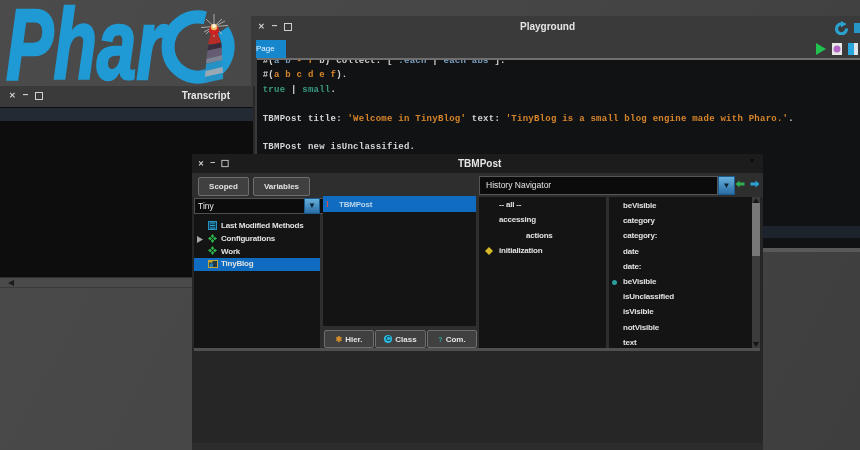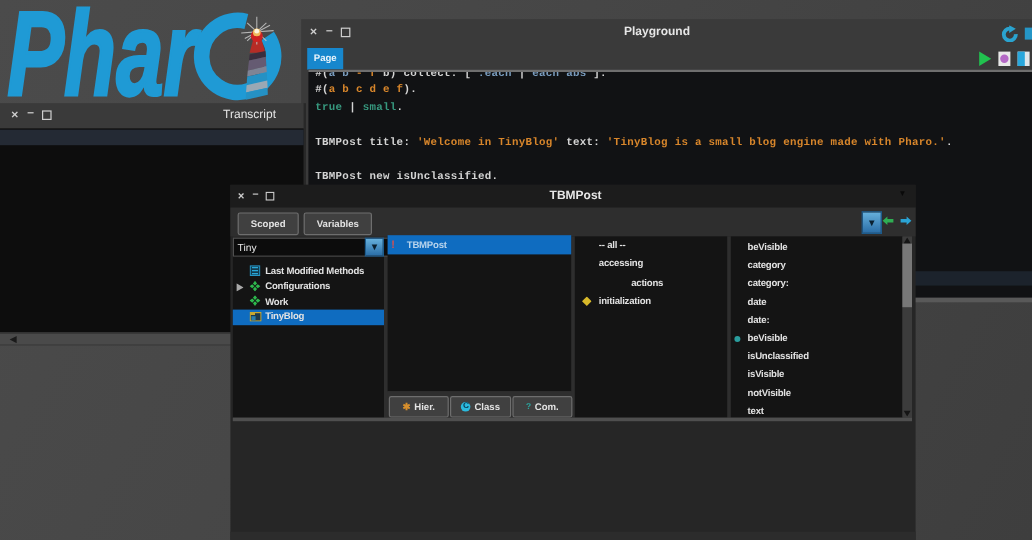--- a/index.html
+++ b/index.html
@@ -59,21 +59,21 @@
       <span class="ws"></span>
 </div>
 <div class="abs ttl" style="left:520px;top:21px;font-size:10px;font-weight:bold">Playground</div>
 
 <svg class="abs" style="left:833px;top:21px" width="27" height="14" viewBox="0 0 27 14">
   <path d="M 8.5 2.8 A 5 5 0 1 0 13.5 7.5" fill="none" stroke="#2aa3cf" stroke-width="3.2"></path>
   <polygon points="8,0 13.5,3 8,6.4" fill="#2aa3cf"></polygon>
   <rect x="21" y="2" width="8" height="10" fill="#2596c6"></rect>
 </svg>
 
-<div class="abs" style="left:256px;top:40px;width:30px;height:18px;background:#1787cd;color:#eaf4fb;font-size:8px;font-weight:bold;text-align:center;line-height:18px">Page</div>
+<div class="abs" style="left:256px;top:40px;width:30px;height:18px;background:#1787cd;color:#eaf4fb;font-size:8px;font-weight:normal;line-height:18px">Page</div>
 
 <svg class="abs" style="left:814px;top:42px" width="46 " height="14" viewBox="0 0 46 14">
   <polygon points="2,1 12,7 2,13" fill="#21c24f"></polygon>
   <rect x="18" y="1" width="10" height="12" fill="#e8e8e8"></rect>
   <circle cx="23" cy="7" r="3.5" fill="#b469c6"></circle>
   <rect x="34" y="1" width="10" height="12" fill="#dfe6ea"></rect>
   <rect x="34" y="1" width="6" height="12" fill="#29a7dc"></rect>
 </svg>
 
 <div class="abs" style="left:257px;top:58px;width:603px;height:190px;background:#111214;border-top:2px solid #6f6f6f;overflow:hidden">
@@ -88,21 +88,21 @@
 </div>
 
 <div class="abs" style="left:251px;top:248px;width:609px;height:4px;background:#595959"></div>
 
 <div class="abs" style="left:0;top:86px;width:255px;height:202px;background:#3a3a3a;border-right:2px solid #282828;box-sizing:border-box"></div>
 <div class="abs winbtns" style="left:9px;top:90px;height:11px">
   <span class="wx">✕</span>
       <span class="wm">–</span>
       <span class="ws"></span>
 </div>
-<div class="abs ttl" style="left:0;top:90px;width:230px;text-align:right;font-size:10px;font-weight:normal">Transcript</div>
+<div class="abs ttl" style="left:0;top:90px;width:230px;text-align:right;font-size:10px;font-weight:bold">Transcript</div>
 <div class="abs" style="left:0;top:107px;width:253px;height:170px;background:#0d0d0d">
   <div class="abs" style="left:0;top:1px;width:253px;height:13px;background:#242a34"></div>
 </div>
 <div class="abs" style="left:0;top:277px;width:253px;height:10px;background:#4a4a4a;border-top:1px solid #2e2e2e;box-sizing:border-box">
   <svg class="abs" style="left:8px;top:2px" width="6" height="6" viewBox="0 0 6 6">
         <polygon points="6,0 0,3 6,6" fill="#1a1a1a"></polygon>
       </svg>
 </div>
 
 <div class="abs" style="left:192px;top:154px;width:571px;height:296px;background:#262626"></div>
@@ -112,20 +112,21 @@
   <span class="wx">✕</span>
       <span class="wm">–</span>
       <span class="ws"></span>
 </div>
 <div class="abs ttl" style="left:458px;top:158px;font-size:10px;font-weight:bold">TBMPost</div>
 <div class="abs" style="left:750px;top:156px;color:#090909;font-size:8px">▾</div>
 
 <div class="abs" style="left:192px;top:173px;width:571px;height:24px;background:#2e2e2e"></div>
 <div class="btn" style="left:198px;top:177px;width:49px;height:17px">Scoped</div>
 <div class="btn" style="left:253px;top:177px;width:55px;height:17px">Variables</div>
+<div class="abs" style="left:479px;top:176px;width:239px;height:19px;background:#0b0b0b;border:1px solid #565656;box-sizing:border-box;color:#e6e6e6;font-size:8.5px;line-height:17px;padding-left:6px">History Navigator</div>
 <div class="abs" style="left:718px;top:176px;width:17px;height:19px;background:linear-gradient(#66b0dc,#2a6da6);border:1px solid #1c5b8c;box-sizing:border-box;text-align:center;line-height:17px;font-size:8px;color:#0a2030">▼</div>
 <svg class="abs" style="left:735px;top:180px" width="26" height="8" viewBox="0 0 26 8">
   <path d="M4.5 0.5 L4.5 2.5 L9.5 2.5 L9.5 5.5 L4.5 5.5 L4.5 7.5 L0.5 4 Z" fill="#2fae53"></path>
   <path d="M20.5 0.5 L20.5 2.5 L15.5 2.5 L15.5 5.5 L20.5 5.5 L20.5 7.5 L24.5 4 Z" fill="#2aa3d4"></path>
 </svg>
 
 <div class="abs" style="left:194px;top:197px;width:566px;height:151px;background:#2e2e2e"></div>
 
 <div class="abs" style="left:194px;top:198px;width:132px;height:16px;background:#0c0c0c;border:1px solid #4f4f4f;box-sizing:border-box;color:#e8e8e8;font-size:8.5px;line-height:14px;padding-left:3px">Tiny</div>
 <div class="abs" style="left:304px;top:198px;width:16px;height:16px;background:linear-gradient(#66b0dc,#2a6da6);border:1px solid #1c5b8c;box-sizing:border-box;text-align:center;line-height:14px;font-size:8px;color:#0a2030">▼</div>

